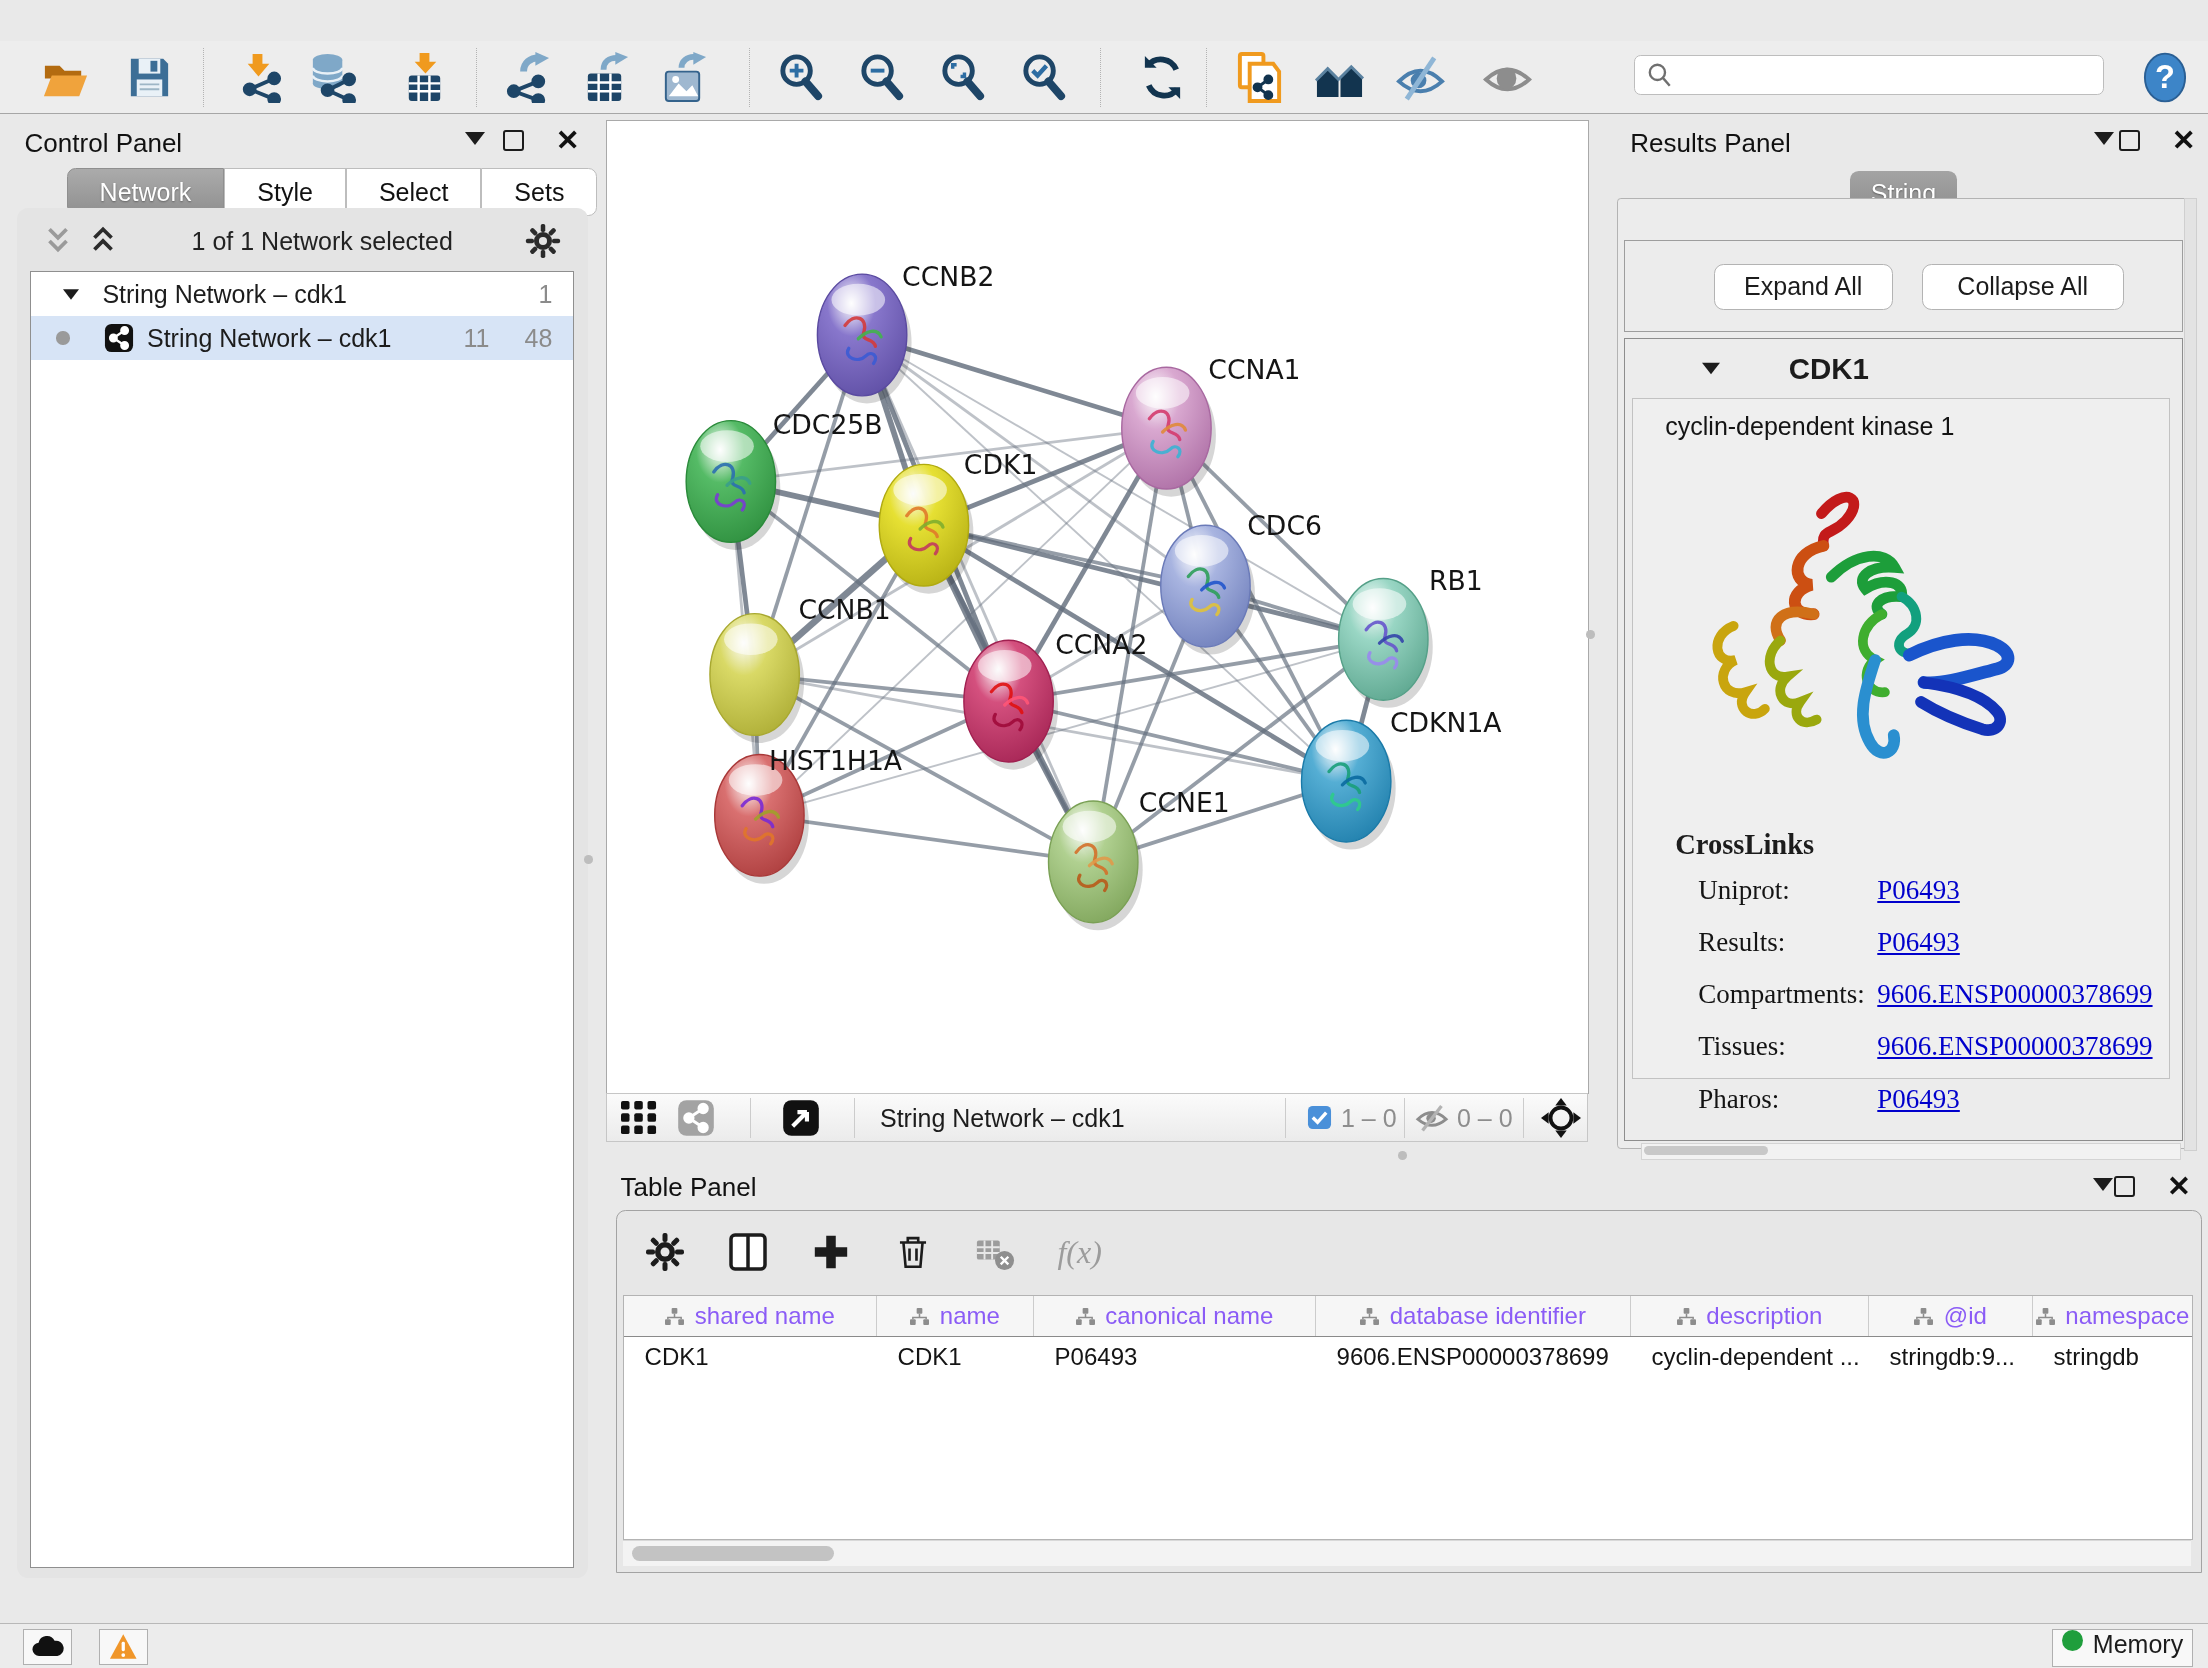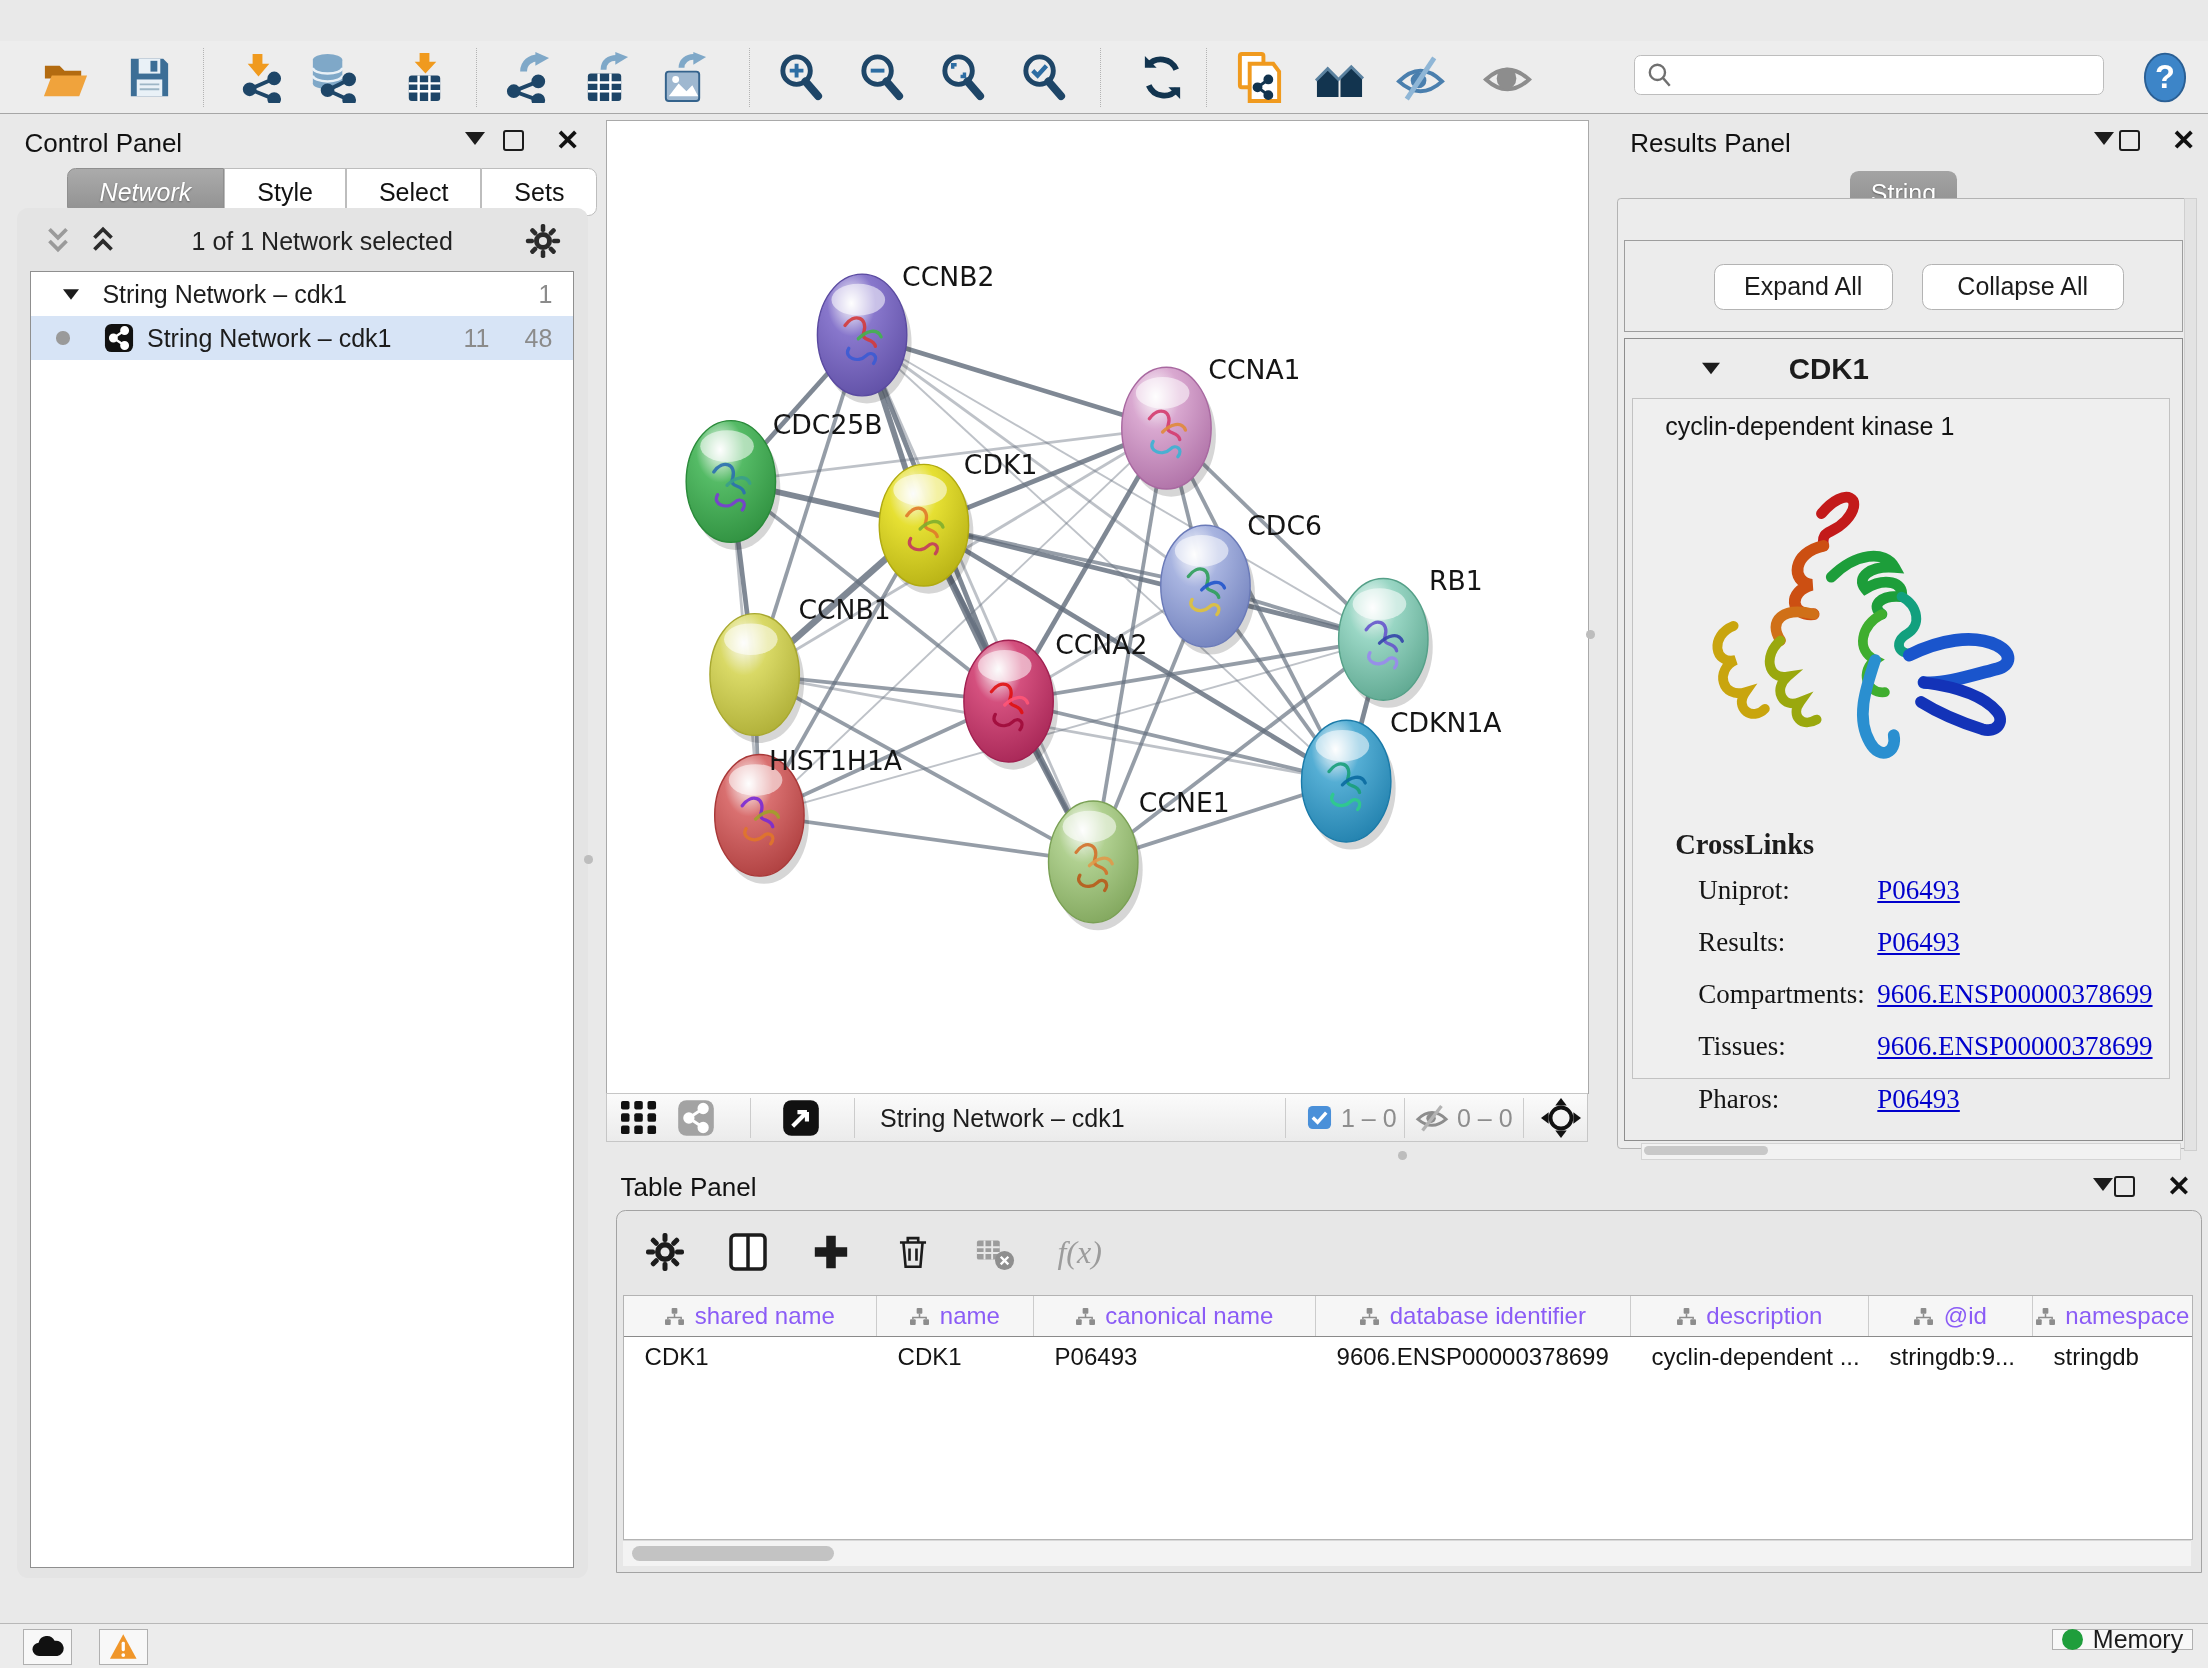--- a/index.html
+++ b/index.html
@@ -30,21 +30,21 @@
   .pc-close{font-size:28.5px;font-weight:bold;color:#111;line-height:21px;}
   .panel-controls{position:absolute;display:flex;align-items:center;gap:32px;}
   
   .control-panel{position:absolute;left:7.6px;top:122px;width:599px;height:1488px;}
   .seg-tabs{position:absolute;display:flex;}
   .seg-tab{height:46px;line-height:46px;padding:0 32px;background:#fff;border:1px solid #bdbdbd;
     font-size:25px;color:#111;text-align:center;}
   .seg-tab:first-child{border-radius:8.6px 0 0 8.6px;}
   .seg-tab:last-child{border-radius:0 8.6px 8.6px 0;}
   .seg-tab.active{background:linear-gradient(#ababab,#8f8f8f);color:#fff;border-color:#8f8f8f;
-    text-shadow:0 1px 1.9px rgba(0,0,0,.35);font-style:italic;}
+    text-shadow:0 1px 1.9px rgba(0,0,0,.35);}
   .cp-box{position:absolute;left:9.5px;top:86px;width:571px;height:1370px;background:#e4e4e4;
     border-radius:11.4px;}
   .cp-statusrow{position:absolute;left:0;top:11.4px;width:100%;height:44px;display:flex;align-items:center;}
   .cp-status{flex:1;text-align:center;font-size:25px;color:#222;}
   .tree-box{position:absolute;left:13.3px;top:63px;width:544px;height:1297px;background:#fff;
     border:1.9px solid #8f8f8f;box-sizing:border-box;overflow:hidden;}
   .tree-row{position:relative;height:44px;display:flex;align-items:center;font-size:25px;}
   .tree-row.selected{background:#d7e4f6;}
   .tree-count{color:#8b8b8b;}
   
@@ -96,22 +96,22 @@
   .tp-cell{font-size:24px;color:#141414;padding:5.7px 0 0 21px;box-sizing:border-box;overflow:hidden;white-space:nowrap;}
   .tp-hscroll{position:absolute;left:5.7px;top:329px;width:1568px;height:25px;background:#f3f3f3;border-top:1px solid #d8d8d8;}
   .tp-hthumb{position:absolute;left:9.5px;top:4.8px;width:202px;height:15px;background:#c3c3c3;border-radius:7.6px;}
   .tp-tabs{position:absolute;left:509px;top:390px;display:flex;}
   .tp-tabs .seg-tab{height:44px;line-height:44px;font-size:25px;}
   
   .statusbar{position:absolute;left:0;top:1623px;width:100%;height:46px;background:#ececec;
     border-top:1.9px solid #b8b8b8;box-sizing:border-box;}
   .sb-btn{position:absolute;top:4.8px;width:49px;height:36px;background:#f8f8f8;border:1.9px solid #b0b0b0;
     display:flex;align-items:center;justify-content:center;box-sizing:border-box;}
-  .memory-btn{position:absolute;right:15px;top:4.8px;width:141px;height:21px;background:#f8f8f8;
-    border:1.9px solid #b0b0b0;display:flex;align-items:center;justify-content:center;gap:10px;
+  .memory-btn{position:absolute;right:15px;top:4.8px;width:141px;height:38px;background:#f8f8f8;
+    border:1.9px solid #b0b0b0;display:flex;justify-content:center;gap:10px;
     font-size:25px;box-sizing:border-box;}
   .mem-dot{width:21px;height:21px;border-radius:50%;background:#1f9e3c;}
 </style>
 </head>
 <body>
 
 <div class="app">
 
 
   <div class="toolbar">

